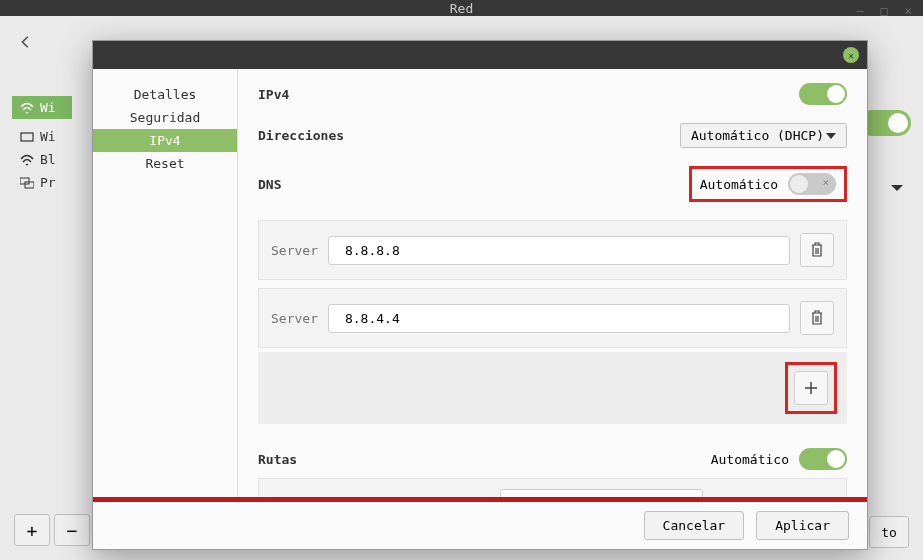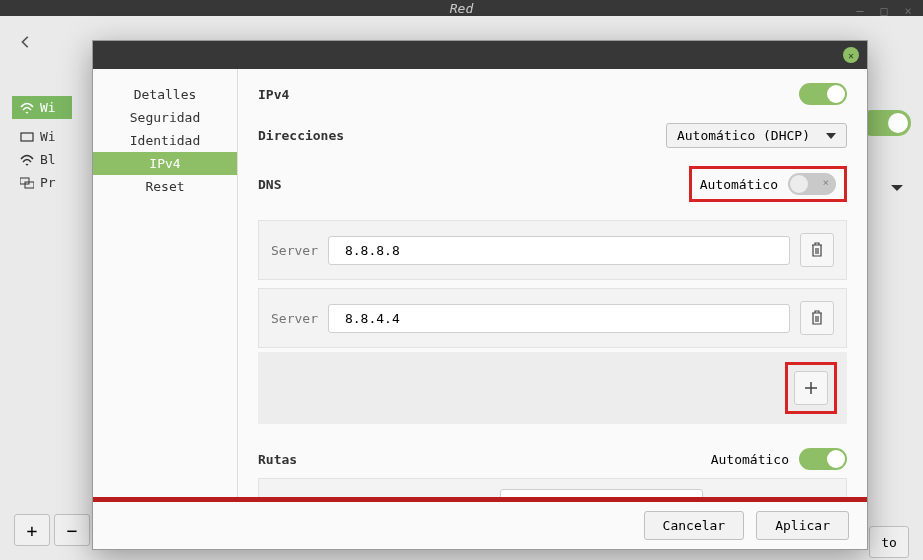--- a/index.html
+++ b/index.html
@@ -22,21 +22,20 @@
   }
   .parent-titlebar {
     height: 16px;
     background: #373737;
     color: #c9c9c9;
     display: flex;
     align-items: center;
     justify-content: center;
     position: relative;
     font-size: 13px;
-    font-style: italic;
   }
   .parent-winbtn-group {
     position: absolute;
     right: 8px;
     top: 4px;
     display: flex;
     gap: 10px;
     color: #6f6f6f;
   }
   .parent-winbtn {
@@ -91,21 +90,21 @@
     background: #f0f0f0;
     border: 1px solid #bfbfbf;
     border-radius: 3px;
     display: flex;
     align-items: center;
     justify-content: center;
     font-size: 18px;
   }
   .btn-right-frag {
     position: absolute;
-    bottom: 2px;
+    bottom: 12px;
     right: 14px;
     width: 40px;
     height: 32px;
     background: #f0f0f0;
     border: 1px solid #bfbfbf;
     border-radius: 3px;
     display: flex;
     align-items: center;
     justify-content: center;
   }
@@ -216,21 +215,21 @@
   .toggle.on .knob { right: 2px; }
   .toggle.off .knob { left: 2px; background: #ececec; }
   .toggle.off .x { position: absolute; right: 7px; top: 3px; color: #888; font-size: 11px;}
   .dropdown-btn {
     background: #f2f2f2;
     border: 1px solid #bfbfbf;
     border-radius: 3px;
     padding: 4px 10px;
     display: flex;
     align-items: center;
-    gap: 16px;
+    gap: 2px;
     cursor: pointer;
   }
   .dns-highlight {
     border: 3px solid #d62323;
     padding: 4px 8px;
     display: flex;
     align-items: center;
     gap: 10px;
   }
   .dns-block {
@@ -371,21 +370,20 @@
 </div>
 
 <div class="dialog">
   <div class="dialog-titlebar">
     <div class="dialog-close">✕</div>
   </div>
   <div class="dialog-body">
     <div class="dialog-sidebar">
       <div class="sb-item">Detalles</div>
       <div class="sb-item">Seguridad</div>
-      <div class="sb-item">Identidad</div>
       <div class="sb-item active">IPv4</div>
       <div class="sb-item">Reset</div>
     </div>
     <div class="dialog-content">
 
       <div class="section-row">
         <span class="section-label">IPv4</span>
         <div class="toggle on">
             <div class="knob"></div>
           </div>

